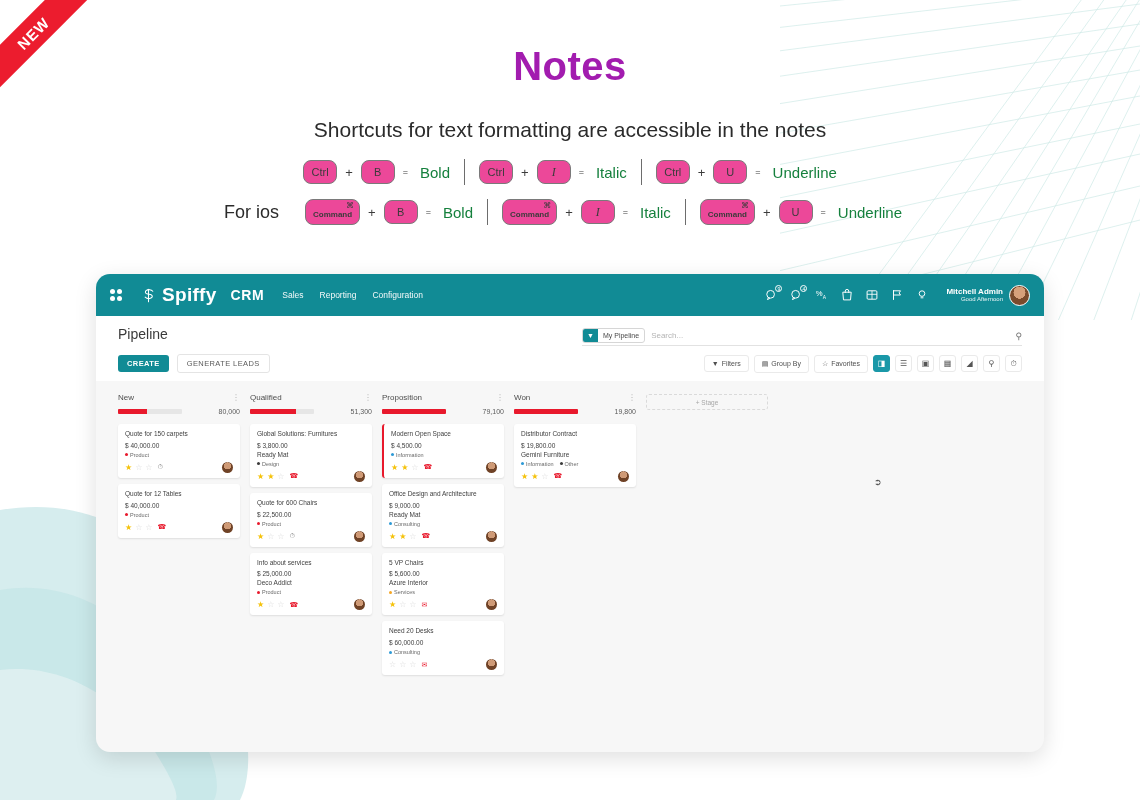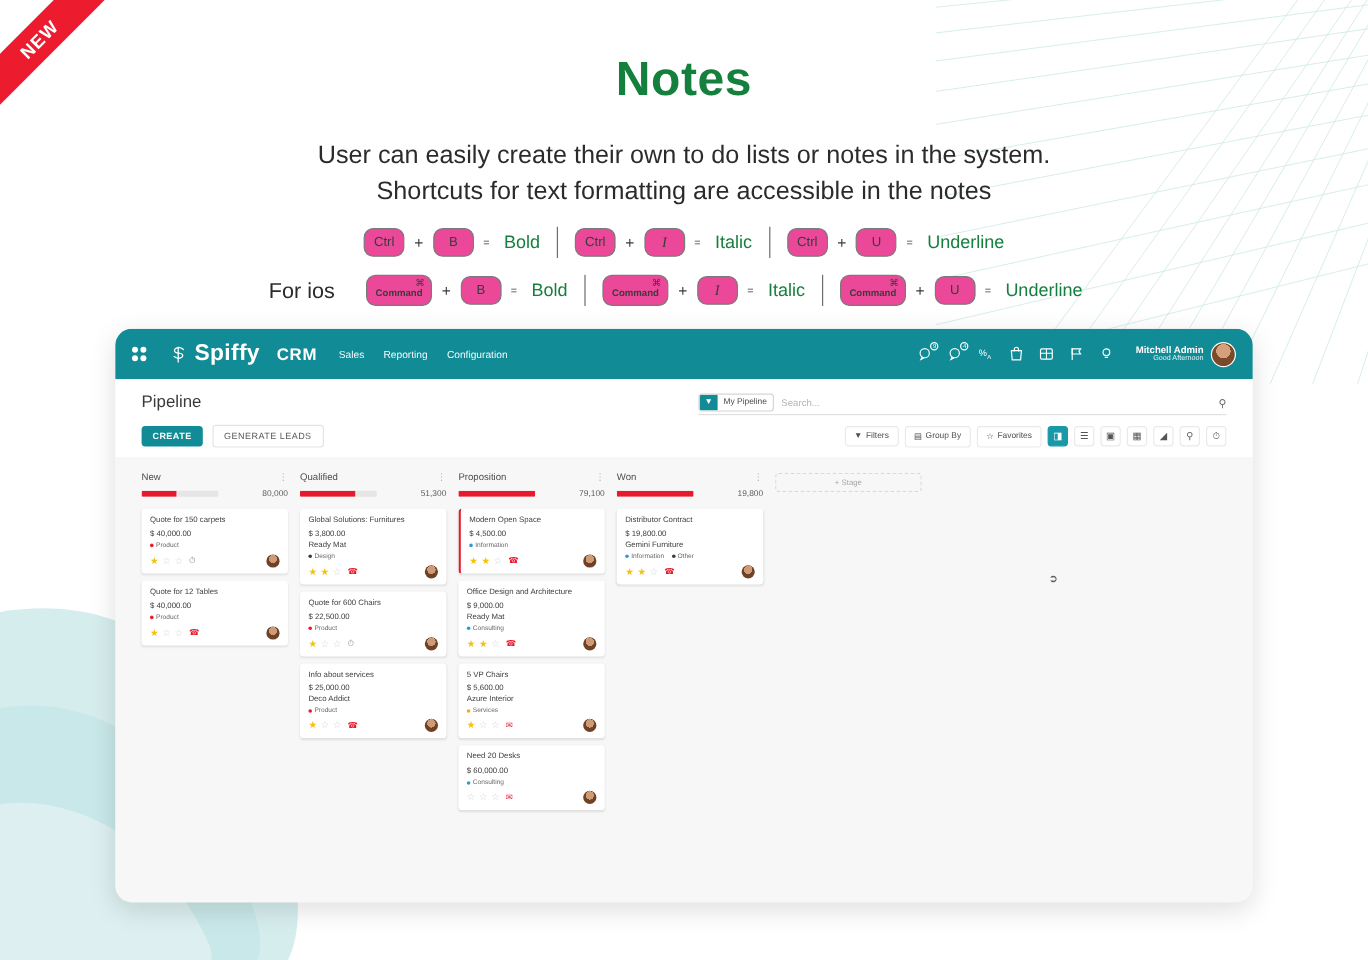--- a/index.html
+++ b/index.html
@@ -29,21 +29,21 @@
     transform: rotate(-45deg);
     display: flex; align-items: center; justify-content: center;
   }
   #new-ribbon .band span {
     color: #fff; font-size: 15px; font-weight: bold; letter-spacing: 1px;
   }
 
   
   #headline-wrap { position: relative; z-index: 10; text-align: center; padding-top: 44px; }
   #page-title {
-    color: #15803d; font-size: 40px; font-weight: bold; letter-spacing: .5px;
+    color: #a21caf; font-size: 40px; font-weight: bold; letter-spacing: .5px;
   }
   #subtitle { margin-top: 26px; }
   #subtitle div { color: #2b2b2b; font-size: 21px; line-height: 30px; }
 
   
   .shortcut-row {
     position: relative; z-index: 10;
     display: flex; align-items: center; justify-content: center;
     gap: 0; margin-top: 14px;
   }
@@ -228,21 +228,20 @@
 
 <div id="new-ribbon">
   <div class="band">
     <span>NEW</span>
   </div>
 </div>
 
 <div id="headline-wrap">
   <div id="page-title">Notes</div>
   <div id="subtitle">
-    <div>User can easily create their own to do lists or notes in the system.</div>
     <div>Shortcuts for text formatting are accessible in the notes</div>
   </div>
 </div>
 
 <div class="shortcut-row">
   <div class="combo">
     <div class="key">Ctrl</div>
     <div class="plus">+</div>
     <div class="key">B</div>
     <div class="eq">=</div>

